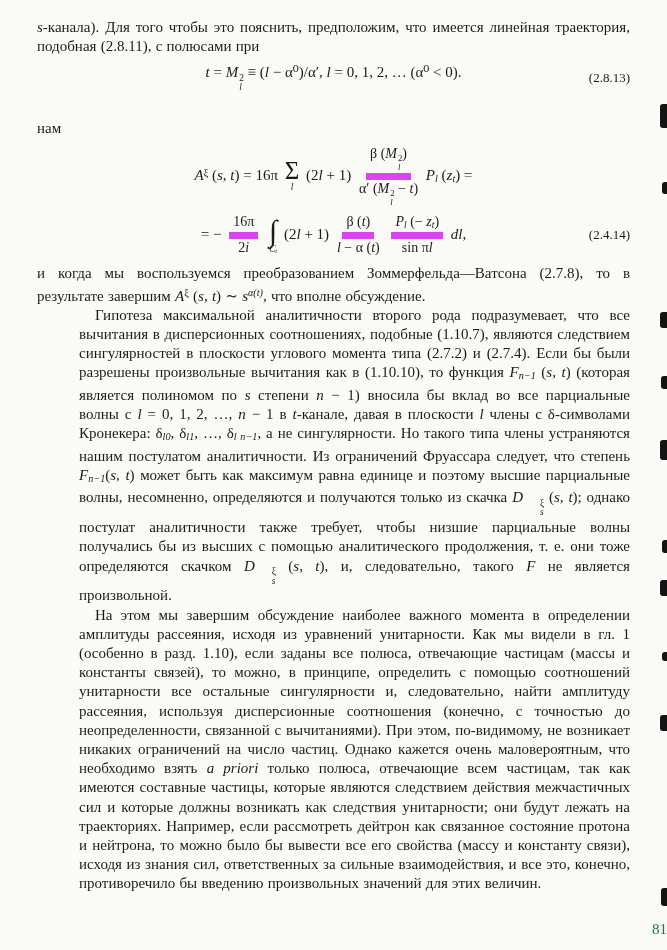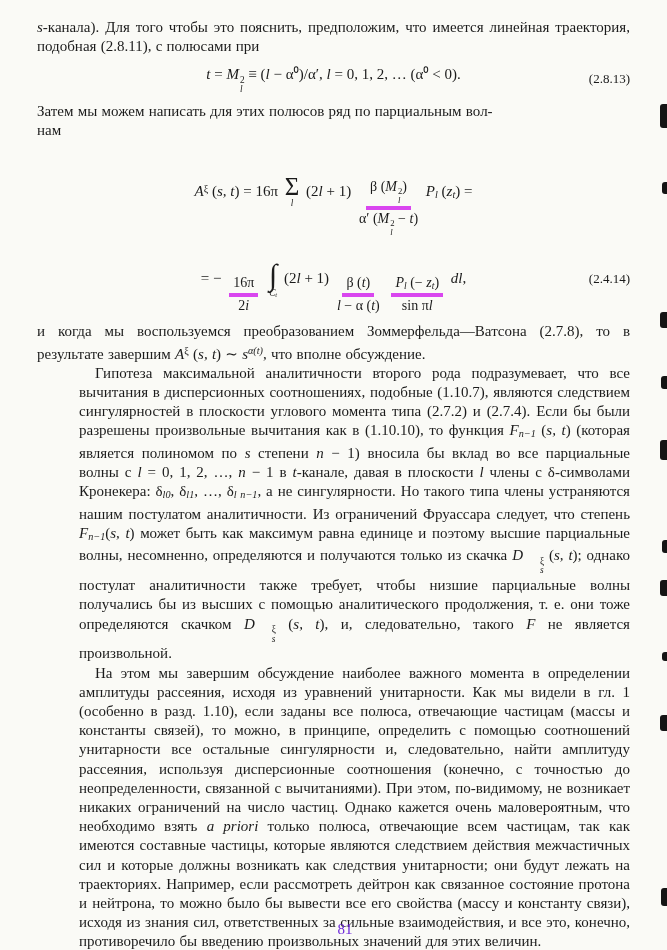--- a/index.html
+++ b/index.html
@@ -4,21 +4,21 @@
 <style>
   *{box-sizing:border-box;}
   html,body{margin:0;padding:0;}
   body{
     width:667px;height:950px;
     background:#e9e9e5;
     font-family:"Liberation Serif","DejaVu Serif",serif;
   }
   .page{
     position:relative;width:667px;height:950px;
-    background:#fafaf6;overflow:hidden;color:#1b1b1b;font-family:Liberation Serif, serif;
+    background:#fafaf6;overflow:hidden;color:#1b1b1b;
   }
   .text-block{position:absolute;left:37px;top:18px;width:593px;}
   .para{
     margin:0;text-align:justify;
     font-size:15px;line-height:19.2px;word-spacing:0.5px;
   }
   .para.indent{text-indent:16px;margin-left:42px;}
   .it{font-style:italic;}
   .sb{font-size:0.68em;vertical-align:-0.22em;}
   .sp{font-size:0.68em;vertical-align:0.45em;}
@@ -28,33 +28,33 @@
   }
   .srow{display:block;white-space:nowrap;}
   .equation{position:relative;font-size:15px;margin:7px 0;}
   .eq-line{display:block;text-align:center;white-space:nowrap;}
   .eq-line + .eq-line{margin-top:7px;}
   .eq-num{position:absolute;right:0;top:50%;transform:translateY(-50%);font-size:13px;}
   .frac{
     display:inline-flex;flex-direction:column;align-items:center;
     vertical-align:middle;margin:0 4px;font-size:14px;line-height:1.18;
   }
-  .fnum{display:block;border-bottom:4px solid #d946ef;padding:0 4px 1px;white-space:nowrap;margin-top:31px;}
+  .fnum{display:block;border-bottom:7px solid #d946ef;padding:0 4px 1px;white-space:nowrap;}
   .fden{display:block;padding-top:1px;white-space:nowrap;}
   .bigop{
     display:inline-flex;flex-direction:column;align-items:center;
     vertical-align:middle;margin:0 3px;
   }
   .bigop .glyph{line-height:0.9;}
   .bigop.sum .glyph{font-size:25px;}
   .bigop.int .glyph{font-size:30px;}
   .bigop .under{font-size:0.62em;line-height:1;margin-top:1px;white-space:nowrap;}
   .page-num{
     position:absolute;bottom:12px;left:0;width:100%;
-    text-align:center;font-size:15px;color:#6d28d9;padding-left:23px;
+    text-align:right;font-size:15px;color:#0f766e;padding-left:23px;
   }
   .mark{
     position:absolute;right:0;background:#141414;
     border-radius:3px 0 0 3px;display:block;
   }
 </style>
 </head>
 <body>
 
 <div class="page">
@@ -64,21 +64,21 @@
     <p class="para"><span class="it">s</span><span>-канала). Для того чтобы это пояснить, предположим, что имеется линейная траектория, подобная (2.8.11), с полюсами при</span></p>
 
     <div class="equation">
       <span class="eq-line"><span class="it">t</span><span> = </span><span class="it">M</span><span class="stack">
             <span class="srow"><span>2</span></span>
             <span class="srow"><span class="it">l</span></span>
           </span><span> ≡ (</span><span class="it">l</span><span> − α⁰)/α′,   </span><span class="it">l</span><span> = 0, 1, 2, … (α⁰ &lt; 0).</span></span>
       <span class="eq-num">(2.8.13)</span>
     </div>
 
-    <p class="para"><span>Затем мы можем написать для этих полюсов ряд по парциальным вол-</span><br><span>нам</span></p>
+    <p class="para"><br><span>нам</span></p>
 
     <div class="equation">
       <span class="eq-line"><span class="it">A</span><span class="sp">ξ</span><span> (</span><span class="it">s, t</span><span>) = 16π </span><span class="bigop sum">
             <span class="glyph">Σ</span>
             <span class="under"><span class="it">l</span></span>
           </span><span> (2</span><span class="it">l</span><span> + 1) </span><span class="frac">
             <span class="fnum"><span>β (</span><span class="it">M</span><span class="stack">
                 <span class="srow"><span>2</span></span>
                 <span class="srow"><span class="it">l</span></span>
               </span><span>)</span></span>

